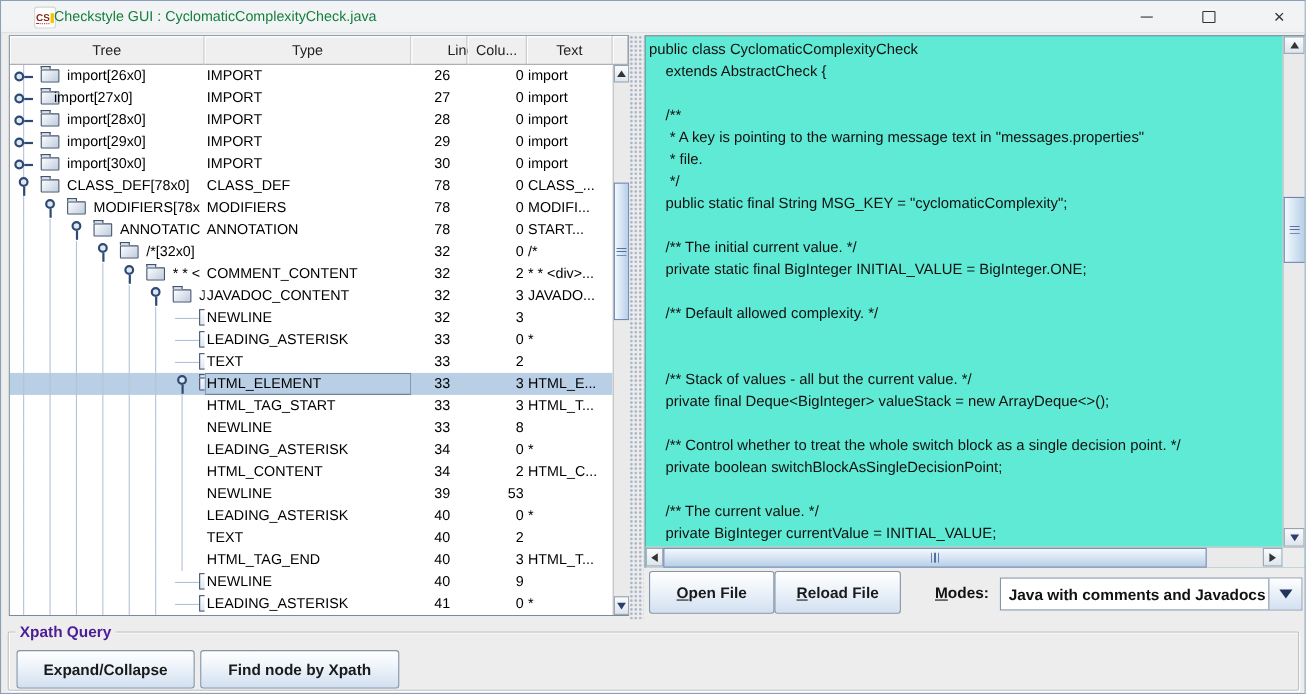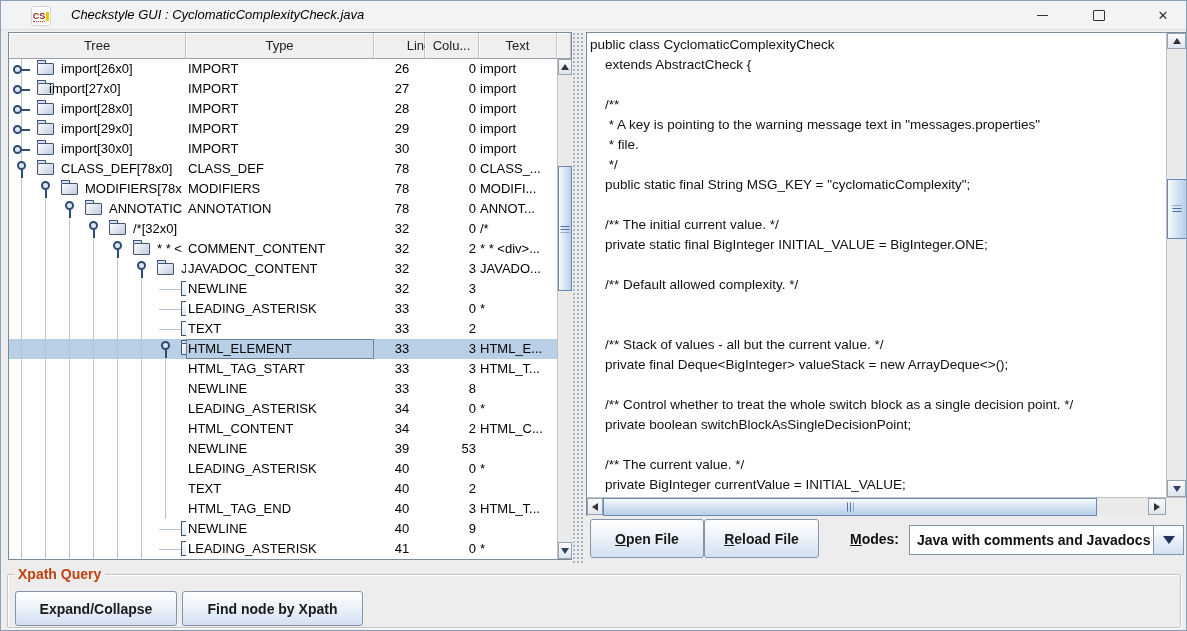--- a/index.html
+++ b/index.html
@@ -6,21 +6,21 @@
   #window{position:relative;width:1187px;height:631px;background:#ededed;
     border:1px solid #8aa0b8;box-sizing:border-box;overflow:hidden;
     font-family:"Liberation Sans",sans-serif;}
   
   .titlebar{position:absolute;left:0;top:0;width:100%;height:28px;background:#f2f3f5;
     border-bottom:1px solid #e0e0e0;}
   .app-icon{position:absolute;left:30px;top:5px;width:18px;height:18px;background:#fff;
     border:1px solid #d5d5d5;border-radius:3px;display:flex;align-items:center;justify-content:center;}
   .app-icon .cs{font-size:9px;font-weight:bold;color:#8d2b20;border-bottom:1px dotted #c03030;line-height:10px;}
   .app-icon .bar{width:3px;height:9px;background:#f3c200;margin-left:1px;}
-  .title-text{position:absolute;left:70px;top:6px;font-size:13px;color:#000000;white-space:nowrap;font-style:italic;}
+  .title-text{position:absolute;left:48px;top:6px;font-size:13px;color:#15803d;white-space:nowrap;}
   .win-btn{position:absolute;top:0;width:46px;height:28px;display:flex;align-items:center;justify-content:center;cursor:default;}
   #btn-min{left:1018px}#btn-max{left:1075px}#btn-close{left:1137px;width:50px}
   .glyph-min{width:11px;height:1px;background:#333;}
   .glyph-max{width:10px;height:9px;border:1px solid #333;border-radius:1px;}
   .glyph-close{font-size:13px;color:#333;line-height:13px;}
   
   #tree-table{position:absolute;left:7px;top:31px;width:564px;height:528px;background:#fff;
     border:1px solid #7a8a99;box-sizing:border-box;}
   .th{position:absolute;top:0;height:26px;background:#efefef;box-sizing:border-box;
     border-right:1px solid #c4c4c4;border-bottom:1px solid #9aa0a8;box-shadow:inset 1px 1px 0 #fff;
@@ -64,21 +64,21 @@
   .thumb-h{position:absolute;top:0;height:100%;box-sizing:border-box;border:1px solid #6d87b5;
     background:linear-gradient(#f4f9fd,#b7cfe8);}
   .ridges-h{position:absolute;left:50%;top:50%;transform:translate(-50%,-50%);width:9px;height:7px;
     background:repeating-linear-gradient(#51709f 0 1px,transparent 1px 3px);}
   .ridges-v{position:absolute;left:50%;top:50%;transform:translate(-50%,-50%);width:7px;height:9px;
     background:repeating-linear-gradient(90deg,#51709f 0 1px,transparent 1px 3px);}
   
   #divider{position:absolute;left:571px;top:31px;width:13px;height:531px;background-color:#ededed;
     background-image:radial-gradient(circle,#a9b4c6 1px,transparent 1.3px);background-size:4px 4px;}
   
-  #code-pane{position:absolute;left:585px;top:31px;width:601px;height:484px;background:#ffffff;
+  #code-pane{position:absolute;left:585px;top:31px;width:601px;height:484px;background:#5eead4;
     border:1px solid #7a8a99;box-sizing:border-box;}
   #code-lines{position:absolute;left:0;top:0;width:579px;height:464px;overflow:hidden;}
   .code-line{position:absolute;left:3px;height:20px;line-height:20px;font-size:13.5px;color:#111;white-space:pre;}
   #vsb2{left:579px;top:0;width:20px;height:464px;border-left:1px solid #c0c0c0;}
   #hsb{left:0;top:464px;width:579px;height:18px;border-top:1px solid #c0c0c0;}
   #hsb-corner{position:absolute;left:579px;top:464px;width:20px;height:18px;background:#ededed;border-top:1px solid #c0c0c0;}
   
   .btn{position:absolute;box-sizing:border-box;border:1px solid #8495a8;border-radius:3px;
     background:linear-gradient(#ffffff 0%,#f1f6fb 35%,#d2e0f1 100%);
     display:flex;align-items:center;justify-content:center;font-size:14px;font-weight:bold;color:#1a1a1a;cursor:default;}
@@ -89,21 +89,21 @@
   #combo{position:absolute;left:908px;top:524px;width:275px;height:30px;box-sizing:border-box;
     border:1px solid #8495a8;background:#fff;}
   #combo .val{position:absolute;left:7px;top:0;line-height:28px;font-size:14px;font-weight:bold;color:#111;white-space:nowrap;}
   #combo .arrow{position:absolute;right:0;top:0;width:30px;height:100%;box-sizing:border-box;border-left:1px solid #8495a8;
     background:linear-gradient(#ffffff,#d2e0f1);display:flex;align-items:center;justify-content:center;}
   #combo .arrow .tri.down{border-left-width:6px;border-right-width:6px;border-top:8px solid #22335c;}
   
   #xpath-border{position:absolute;left:6px;top:573px;width:1174px;height:54px;box-sizing:border-box;
     border:1px solid #c2c2c2;border-radius:2px;box-shadow:inset 1px 1px 0 #fff,1px 1px 0 #fff;}
   #xpath-title{position:absolute;left:13px;top:565px;background:#ededed;padding:0 4px;
-    font-size:14px;font-weight:bold;color:#c2410c;}
+    font-size:14px;font-weight:bold;color:#4c1d95;}
   #btn-expand{left:14px;top:590px;width:162px;height:35px;}
   #btn-find{left:181px;top:590px;width:181px;height:35px;}
 </style>
 </head>
 <body>
 
 <div id="window">
 
   <div class="titlebar">
     <div class="app-icon">
@@ -179,21 +179,21 @@
           <div class="cell c-type">MODIFIERS</div>
           <div class="cell c-line">78</div>
           <div class="cell c-col">0</div>
           <div class="cell c-text">MODIFI...</div>
         </div>
         <div class="row" style="top: 140px;">
           <div class="cell c-tree"><div class="guide" style="left: 12px;"></div><div class="guide" style="left: 36px;"></div><div class="hnd expanded" style="left: 52px;"><div class="circ"></div><div class="stem"></div></div><div class="ico-folder" style="left: 76px;"></div><div class="tlabel" style="left: 100px;">ANNOTATIC</div></div>
           <div class="cell c-type">ANNOTATION</div>
           <div class="cell c-line">78</div>
           <div class="cell c-col">0</div>
-          <div class="cell c-text">ANNOT...</div>
+          <div class="cell c-text">START...</div>
         </div>
         <div class="row" style="top: 160px;">
           <div class="cell c-tree"><div class="guide" style="left: 12px;"></div><div class="guide" style="left: 36px;"></div><div class="guide" style="left: 60px;"></div><div class="hnd expanded" style="left: 76px;"><div class="circ"></div><div class="stem"></div></div><div class="ico-folder" style="left: 100px;"></div><div class="tlabel" style="left: 124px;">/*[32x0]</div></div>
           <div class="cell c-line">32</div>
           <div class="cell c-col">0</div>
           <div class="cell c-text">/*</div>
         </div>
         <div class="row" style="top: 180px;">
           <div class="cell c-tree"><div class="guide" style="left: 12px;"></div><div class="guide" style="left: 36px;"></div><div class="guide" style="left: 60px;"></div><div class="guide" style="left: 84px;"></div><div class="hnd expanded" style="left: 100px;"><div class="circ"></div><div class="stem"></div></div><div class="ico-folder" style="left: 124px;"></div><div class="tlabel" style="left: 148px;">* * &lt;</div></div>
           <div class="cell c-type">COMMENT_CONTENT</div>

